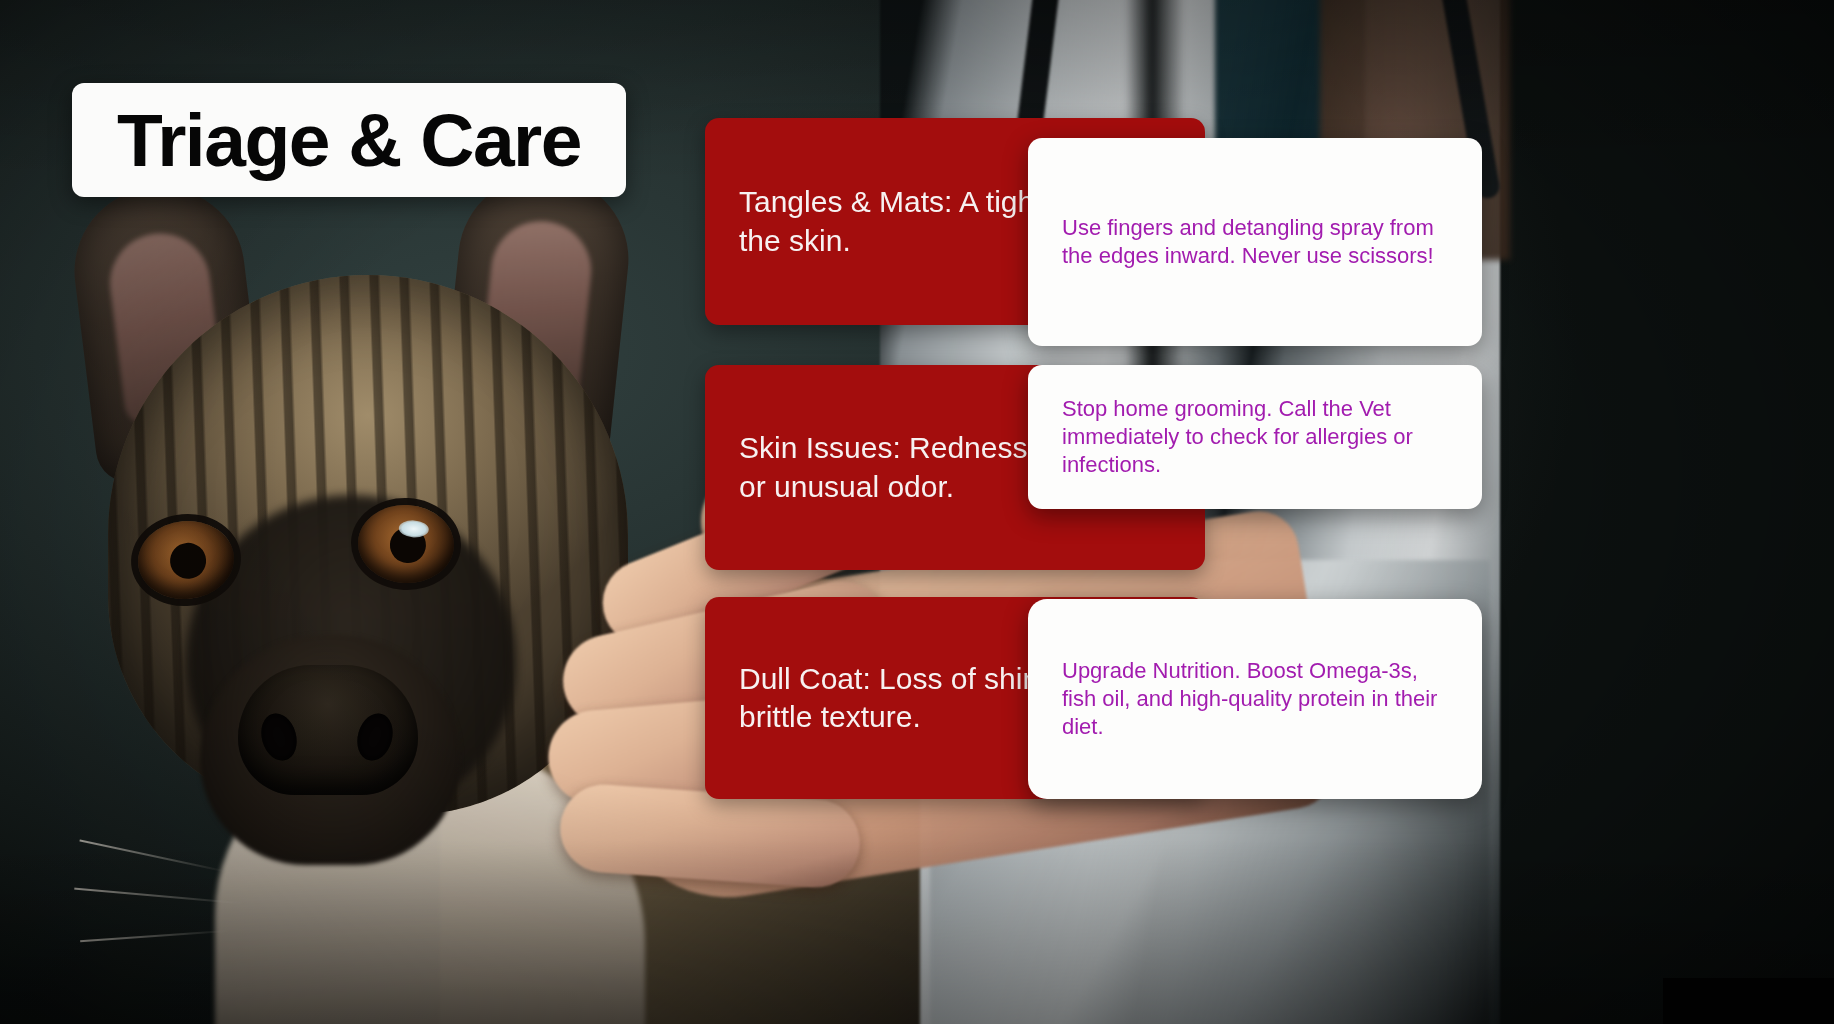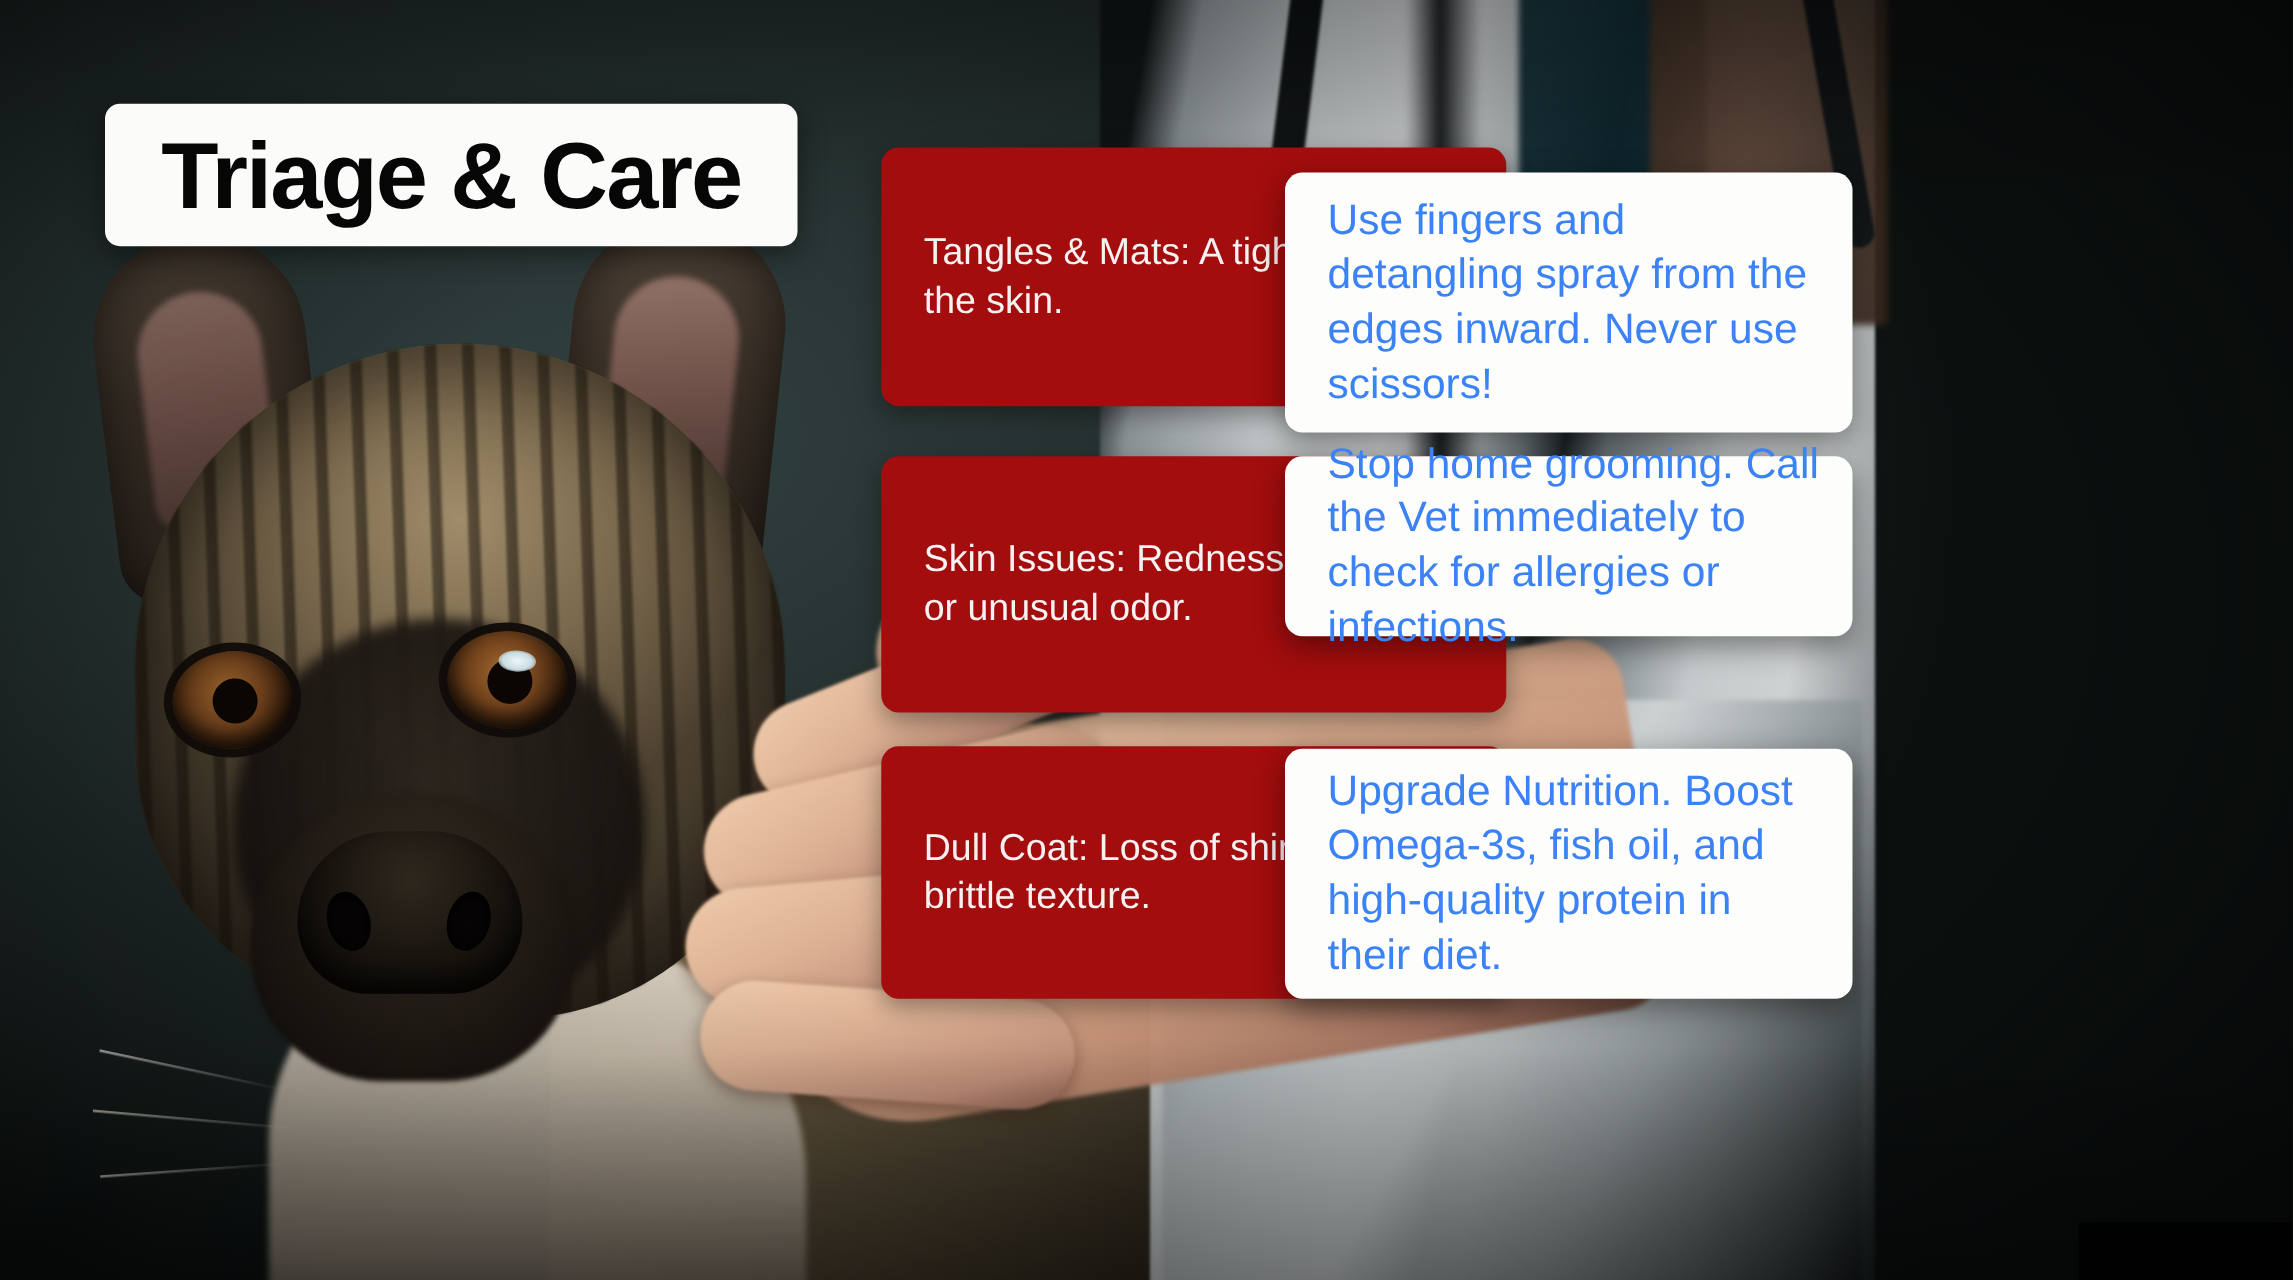--- a/index.html
+++ b/index.html
@@ -264,21 +264,21 @@
 
   
   .photo-grain {
     position: absolute; inset: 0;
     background: linear-gradient(180deg, rgba(0,0,0,0.18) 0%, rgba(0,0,0,0) 18%, rgba(0,0,0,0) 82%, rgba(0,0,0,0.30) 100%);
   }
 
   
   .title-plate {
     position: absolute;
-    left: 84px; top: 83px;
+    left: 72px; top: 83px;
     width: 554px; height: 114px;
     background: #fbfbfa;
     border-radius: 12px;
     display: flex;
     align-items: center;
     justify-content: center;
     box-shadow: 0 6px 22px rgba(0,0,0,0.45);
   }
   .title-text {
     font-size: 75px;
@@ -321,32 +321,32 @@
     width: 454px;
     height: 206px;
     background: #fdfdfc;
     border-radius: 14px;
     display: flex;
     align-items: center;
     box-shadow: 0 8px 24px rgba(0,0,0,0.42);
   }
   .card-white .card-text {
     padding: 0 26px 0 34px;
-    color: #3b82f6;
-    font-size: 34px;
+    color: #a21caf;
+    font-size: 22px;
     line-height: 1.28;
   }
 
   
   .row-1 .card-red   { height: 207px; }
   .row-1 .card-white { top: 20px; height: 208px; }
   .row-2 .card-red   { height: 205px; }
   .row-2 .card-white { top: 0px;  height: 144px; }
   .row-3 .card-red   { height: 202px; }
-  .row-3 .card-white { top: 2px;  height: 200px; }
+  .row-3 .card-white { top: 2px;  height: 200px; border-radius: 19px; }
 
   .corner-block {
     position: absolute;
     left: 1663px; top: 978px;
     width: 171px; height: 46px;
     background: #010101;
   }
 </style>
 </head>
 <body>

